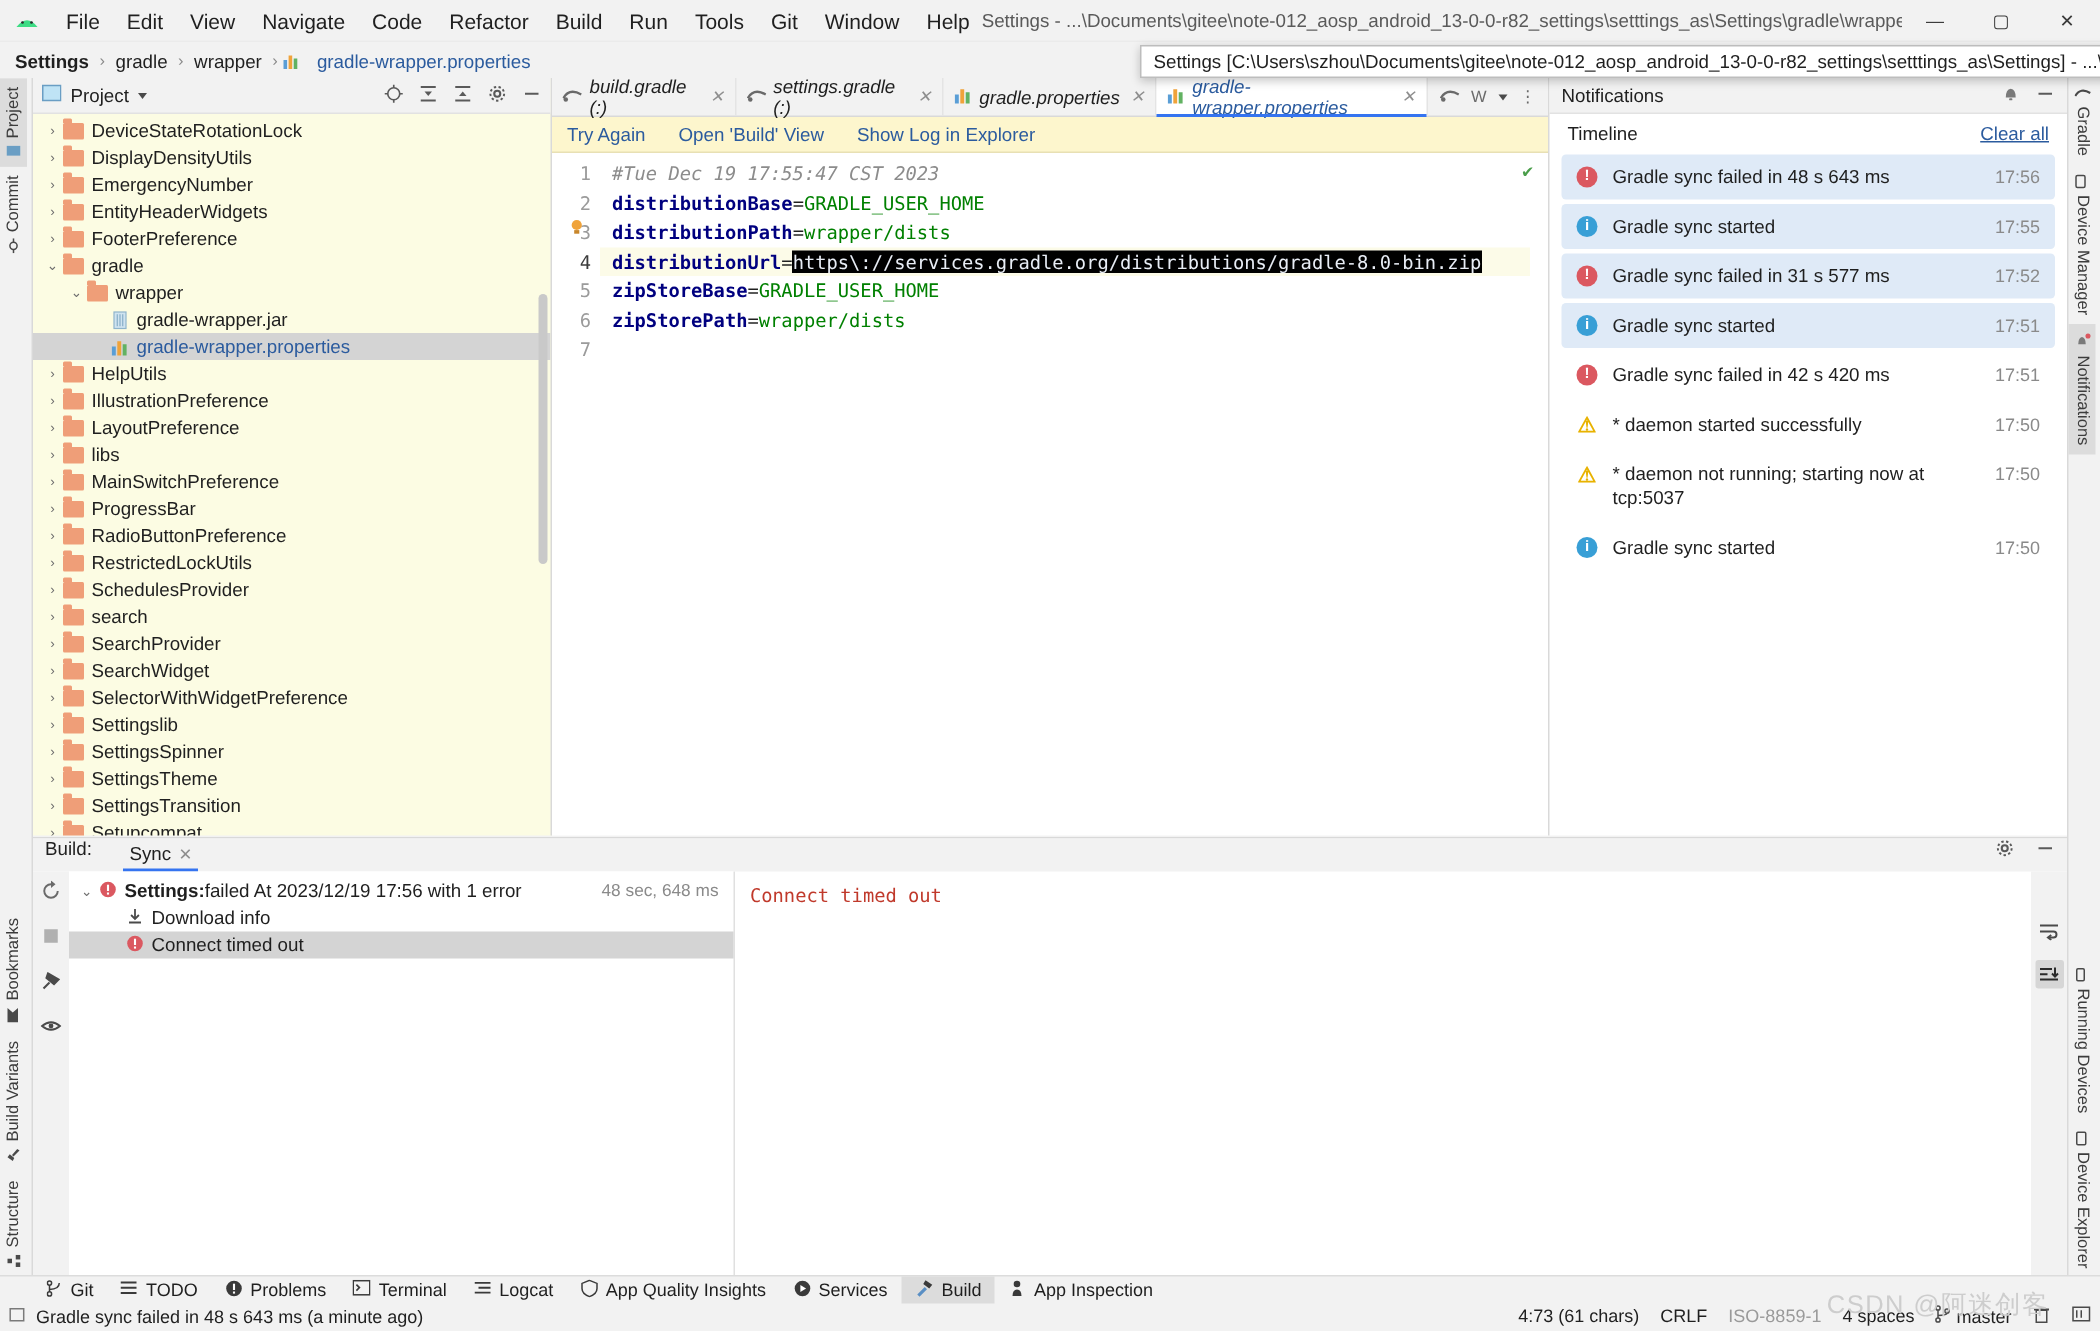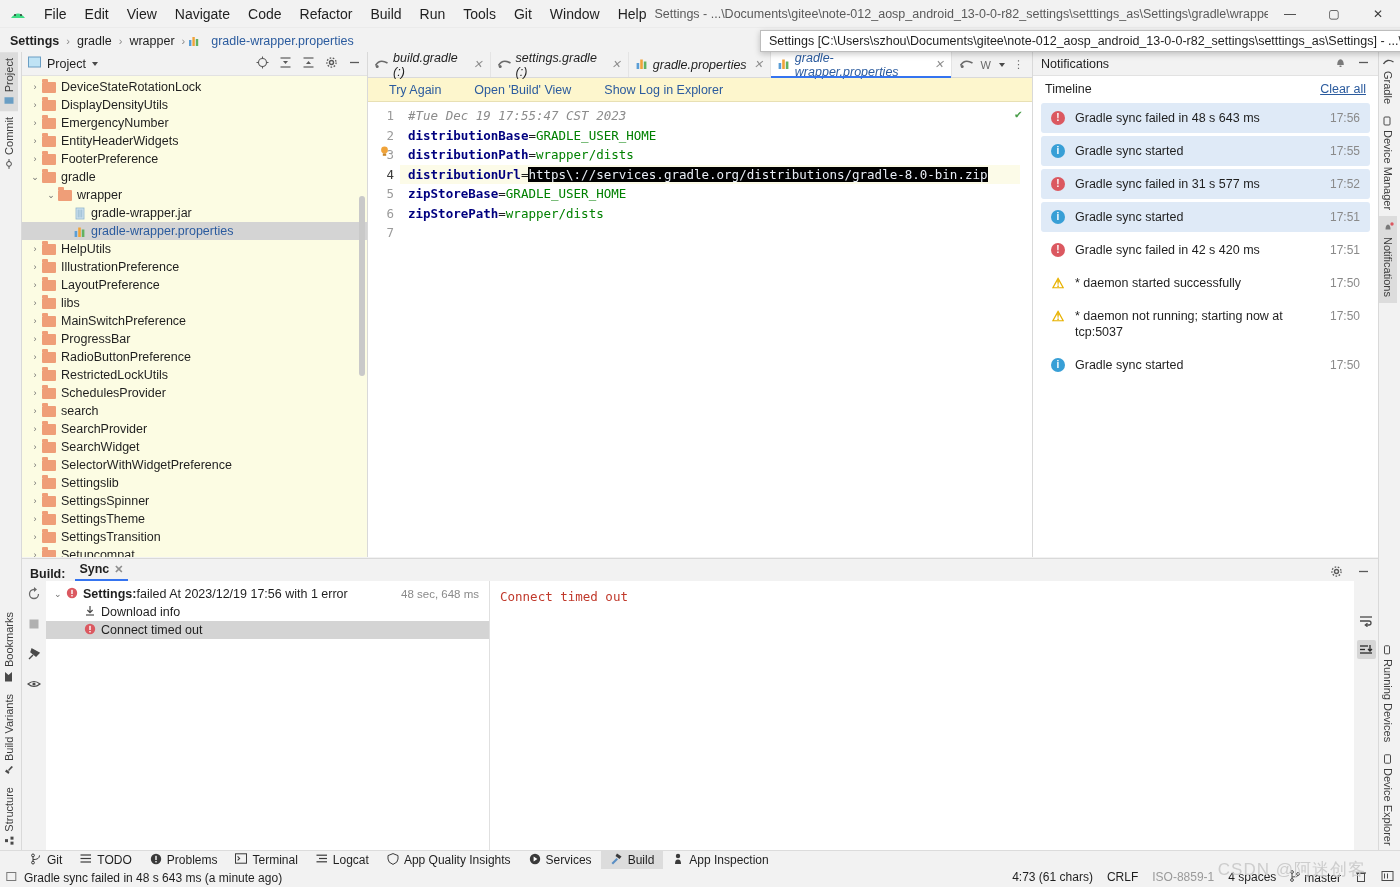--- a/index.html
+++ b/index.html
@@ -61,21 +61,21 @@
 
   
   .editor-area{position:absolute;left:368px;top:52px;width:664px;height:505px;background:#fff;display:flex;flex-direction:column;}
   .tabs{display:flex;align-items:stretch;height:26px;background:#f2f2f2;border-bottom:1px solid #d9d9d9;}
   .tab{display:flex;align-items:center;gap:5px;padding:0 7px;font-size:12.5px;color:#1f1f1f;border-right:1px solid #e4e4e4;position:relative;font-style:italic;}
   .tab.active{background:#fff;}
   .tab.active::after{content:"";position:absolute;left:0;right:0;bottom:-1px;height:2px;background:#3574f0;}
   .tab .x{color:#8e8e8e;font-size:11px;margin-left:2px;}
   .tab-extra{display:flex;align-items:center;gap:8px;padding:0 8px;color:#6a6a6a;font-size:11px;}
   .banner{display:flex;align-items:center;height:24px;background:#fdf6cd;border-bottom:1px solid #e8e0b4;padding:0 10px;font-size:12.5px;color:#1f1f1f;gap:22px;white-space:nowrap;}
-  .banner a{color:#2b5b9e;text-decoration:none;margin-left:11px;}
+  .banner a{color:#2b5b9e;text-decoration:none;}
   .code-wrap{flex:1;display:flex;position:relative;overflow:hidden;font-family:"DejaVu Sans Mono", monospace;font-size:12.5px;}
   .gutter{width:32px;background:#fff;text-align:right;padding:4px 6px 0 0;color:#9b9b9b;}
   .gutter div{height:19.5px;line-height:19.5px;}
   .gutter div.cur{color:#3c3c3c;}
   .code{flex:1;padding:4px 0 0 8px;position:relative;}
   .cline{height:19.5px;line-height:19.5px;white-space:pre;}
   .cline.cur{background:#fcfbe8;margin-left:-8px;padding-left:8px;}
   .cm{color:#8c8c8c;font-style:italic;}
   .key{color:#00007f;font-weight:bold;}
   .val{color:#008000;}
@@ -95,21 +95,21 @@
   .nitem.hl{background:#dfeaf7;}
   .nitem .txt{flex:1;}
   .nitem .tm{color:#8a8a8a;font-size:12px;padding-left:8px;}
   .badge{width:14px;height:14px;border-radius:50%;flex:0 0 14px;display:flex;align-items:center;justify-content:center;color:#fff;font-size:10px;font-weight:bold;margin-top:1px;}
   .badge.err{background:#db5860;}
   .badge.info{background:#389fd6;}
   .badge.warn{background:transparent;color:#e8b200;font-size:14px;}
 
   
   .build-panel{position:absolute;left:22px;right:22px;top:558px;height:292px;background:#fff;border-top:1px solid #d9d9d9;display:flex;flex-direction:column;}
-  .build-head{height:22px;background:#f2f2f2;display:flex;align-items:flex-end;padding:0 8px;font-size:12.5px;gap:10px;font-weight:bold;}
+  .build-head{height:22px;background:#f2f2f2;display:flex;align-items:flex-start;padding:0 8px;font-size:12.5px;gap:21px;}
   .build-head .btab{display:flex;align-items:center;gap:5px;border-bottom:2px solid #3574f0;height:22px;padding:0 4px;}
   .build-head .tools{margin-left:auto;display:flex;gap:14px;color:#5a5a5a;}
   .build-body{flex:1;display:flex;}
   .build-side{width:24px;background:#f2f2f2;display:flex;flex-direction:column;align-items:center;padding-top:6px;gap:14px;color:#6a6a6a;}
   .build-tree{width:444px;border-right:1px solid #e0e0e0;background:#fff;padding-top:4px;}
   .brow{display:flex;align-items:center;height:18px;font-size:12.5px;padding-left:8px;white-space:nowrap;}
   .brow.sel{background:#d4d4d4;}
   .brow .dur{margin-left:auto;padding-right:10px;color:#8a8a8a;font-size:11.5px;}
   .build-detail{flex:1;padding:8px 10px;font-family:"DejaVu Sans Mono",monospace;font-size:12.5px;color:#c0392b;}
   .build-right{width:24px;background:#f2f2f2;display:flex;flex-direction:column;align-items:center;padding-top:30px;gap:10px;}

